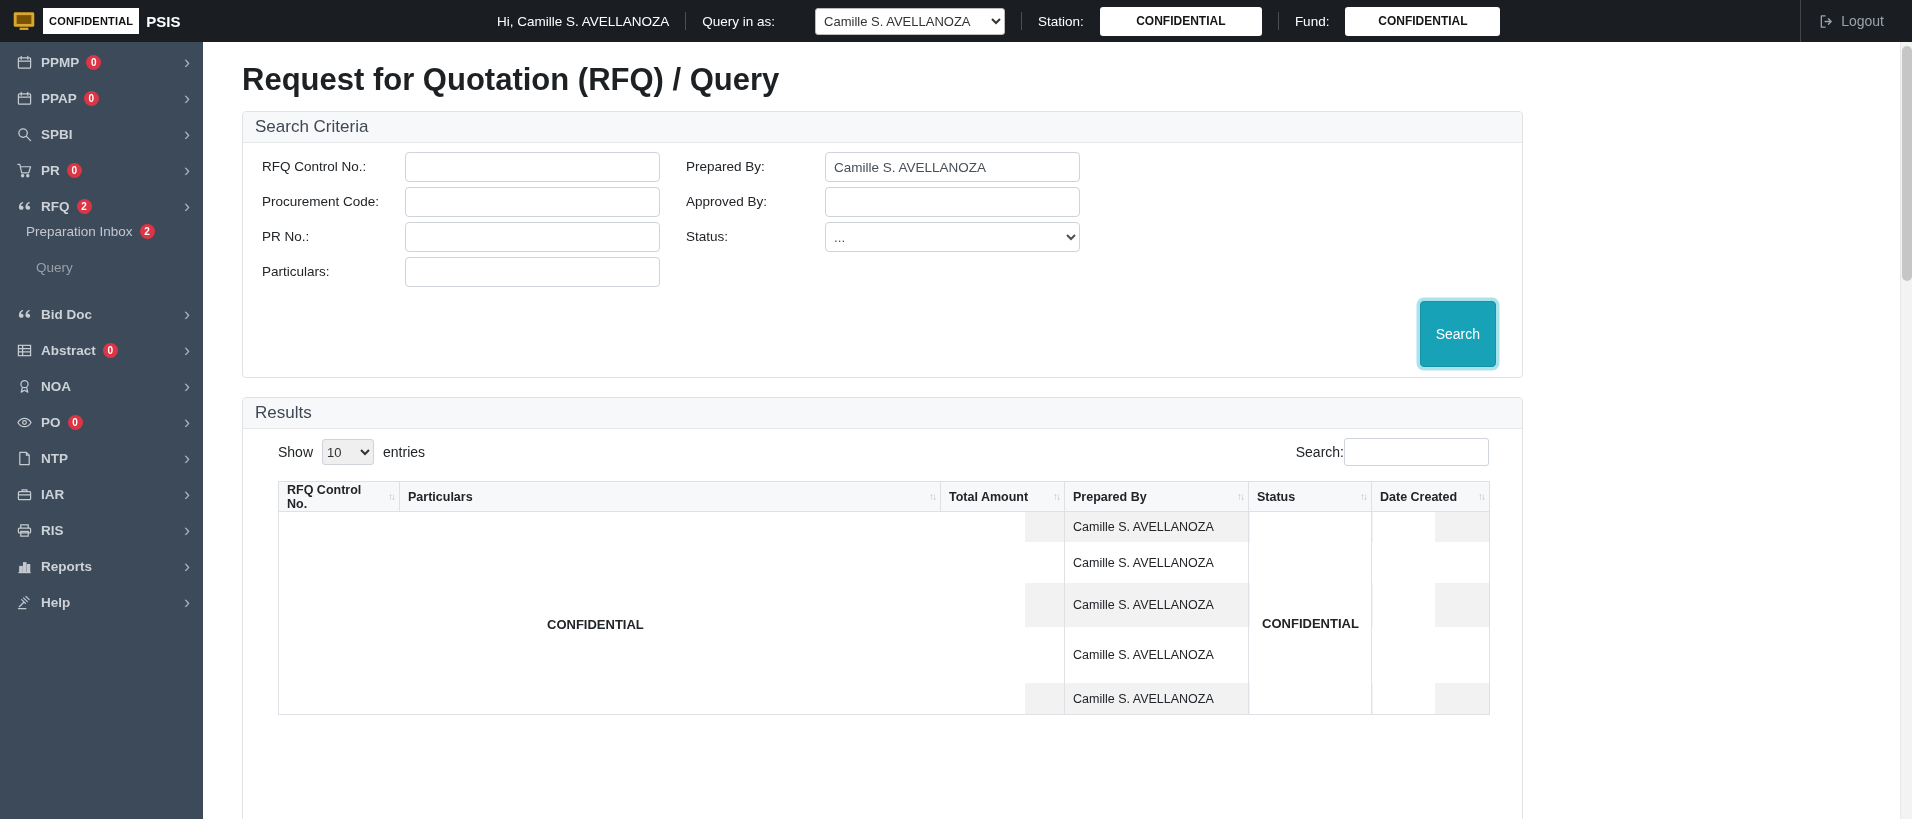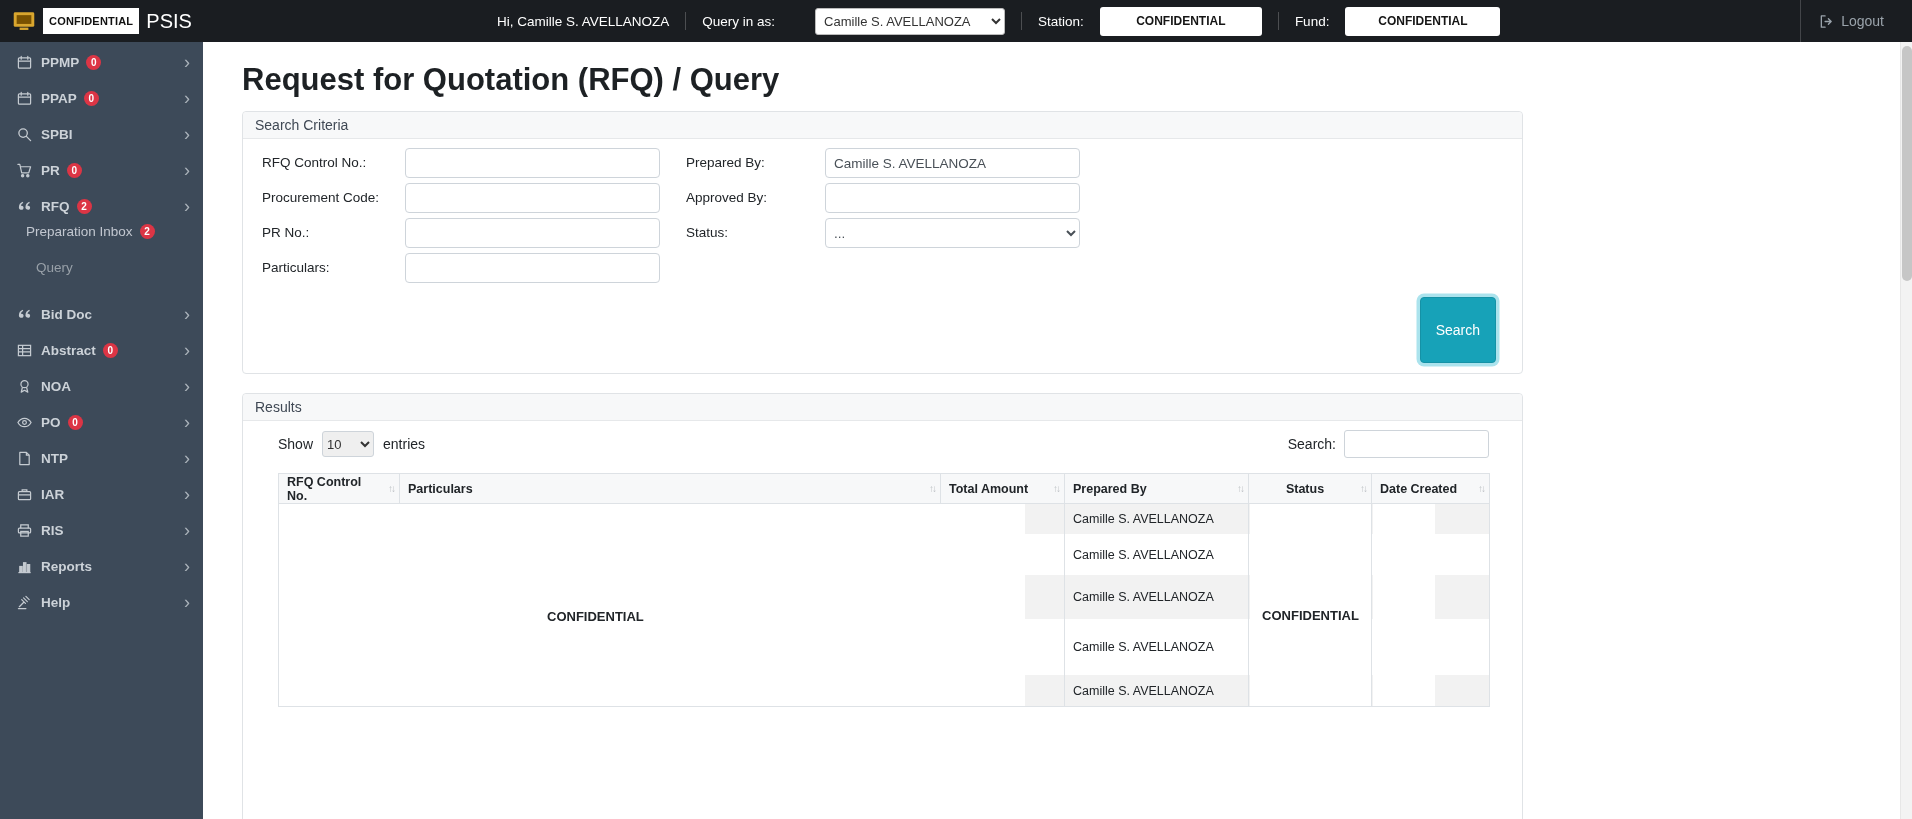--- a/index.html
+++ b/index.html
@@ -6,21 +6,21 @@
   html,body { width:1912px; height:819px; overflow:hidden; background:#fff;
               font-family:"Liberation Sans", sans-serif; }
 
   
   .topbar { position:absolute; top:0; left:0; width:1912px; height:42px;
             background:#1a1d21; color:#fff; z-index:20; }
   .brand { position:absolute; left:12px; top:0; height:42px; display:flex; align-items:center; gap:7px; }
   .logo { width:24px; height:22px; }
   .conf-badge { background:#fff; color:#111; font-weight:bold; font-size:11px;
                 padding:7px 6px; letter-spacing:.2px; }
-  .brand-name { font-size:20px; font-weight:normal; }
+  .brand-name { font-size:15px; font-weight:bold; }
   .topbar-center { position:absolute; left:497px; top:0; height:42px; display:flex; align-items:center; font-size:13.5px; }
   .tb-div { width:1px; height:18px; background:rgba(255,255,255,.22); margin:0 16px; }
   .user-select { margin-left:40px; width:190px; height:27px; font-size:13px; color:#333;
                  background:#fff; border:1px solid #bbb; border-radius:3px; padding:0 4px; }
   .white-box { margin-left:16px; display:inline-flex; align-items:center; justify-content:center;
                width:162px; height:29px; background:#fff; color:#151515; font-weight:bold;
                font-size:12px; border-radius:3px; }
   .white-box.fund { width:155px; }
   .logout { position:absolute; right:28px; top:0; height:42px; display:flex; align-items:center; gap:7px;
             color:#9aa3ab; font-size:14px; padding-left:18px; border-left:1px solid rgba(255,255,255,.18);
@@ -40,21 +40,21 @@
              font-size:13.5px; color:#c2c7d0; }
   .nav-sub.dim { color:#98a0a8;padding-left:36px; }
 
   
   .main { position:absolute; top:42px; left:203px; width:1709px; height:777px;
           background:#fff; overflow:hidden; }
   .page-title { margin:20px 0 0 39px; font-size:31px; font-weight:bold; color:#1d2124; }
 
   .card { width:1281px; margin-left:39px; background:#fff; border:1px solid #e0e3e6; border-radius:4px; }
   .card-header { background:#f7f8f9; border-bottom:1px solid #e6e8ea; padding:5px 12px;
-                 font-size:14px; color:#3f4854; border-radius:4px 4px 0 0; }
+                 font-size:17px; color:#3f4854; border-radius:4px 4px 0 0; }
   .search-card { margin-top:13px; }
   .results-card { margin-top:19px; height:482px; }
 
   
   .search-body { display:flex; padding:9px 0 0 19px; }
   .f-row { display:flex; align-items:flex-start; margin-bottom:5px; }
   .f-label { font-size:13.5px; color:#212529; padding-top:7px; }
   .f-input { height:30px; border:1px solid #ced4da; border-radius:4px; padding:0 8px;
              font-size:13.5px; color:#495057; width:255px; background:#fff; }
   .f-input:disabled, .f-input.disabled { background:#e9ecef; }
@@ -73,31 +73,31 @@
   .search-actions { display:flex; justify-content:flex-end; padding:9px 26px 10px 0; }
   .search-btn { background:#17a2b8; color:#fff; border:1px solid #1592a6; border-radius:4px;
                 padding:24px 15px; font-size:14px; cursor:pointer;
                 box-shadow:0 0 0 3.5px rgba(88,200,220,.5); }
 
   
   .results-body { padding-top:9px; }
   .results-controls { display:flex; align-items:center; padding:0 33px 0 35px; margin-bottom:15px; }
   .show-entries { display:flex; align-items:center; gap:9px; font-size:14px; color:#212529; }
   .page-len { width:52px; height:26px; border:1px solid #ced4da; border-radius:3px; font-size:13px; color:#333; }
-  .search-box { margin-left:auto; display:flex; align-items:center; gap:8px; font-size:14px; color:#212529; }
+  .search-box { margin-left:auto; display:flex; align-items:center; font-size:14px; color:#212529; }
   .search-box input { width:145px; height:28px; border:1px solid #ced4da; border-radius:3px; padding:0 8px; font-size:13px; }
 
   .rtable { margin-left:35px; width:1212px; font-size:12.5px; color:#212529; }
   .thead { display:flex; background:#f7f8f9; border-top:1px solid #dee2e6; }
   .th { position:relative; height:30px; display:flex; align-items:center; padding:0 18px 0 8px;
         font-weight:bold; font-size:12.5px; border-right:1px solid #dee2e6; border-bottom:1px solid #dee2e6; }
   .th:first-child { border-left:1px solid #dee2e6; }
   .sort { position:absolute; right:5px; top:9px; font-size:10px; color:#bcc0c4; letter-spacing:-2px; font-weight:normal; }
   .c1 { width:122px; } .c2 { width:541px; } .c3 { width:124px; }
-  .c4 { width:184px; } .c5 { width:123px;justify-content:center; } .c6 { width:118px; }
+  .c4 { width:184px; } .c5 { width:123px; } .c6 { width:118px; }
   .tbody { position:relative; border-bottom:1px solid #dee2e6; }
   .tr { display:flex; }
   .tr.odd { background:#f2f2f2; }
   .td { border-right:1px solid #dee2e6; }
   .td.c1 { border-left:1px solid #dee2e6; }
   .td.c4 { display:flex; align-items:center; padding-left:8px; }
   .r1 { height:30px; } .r2 { height:41px; } .r3 { height:44px; } .r4 { height:56px; } .r5 { height:31px; }
   .redact { position:absolute; top:0; bottom:0; background:#fff; }
   .redact-left { left:1px; width:746px; }
   .redact-status { left:972px; width:121px; }

